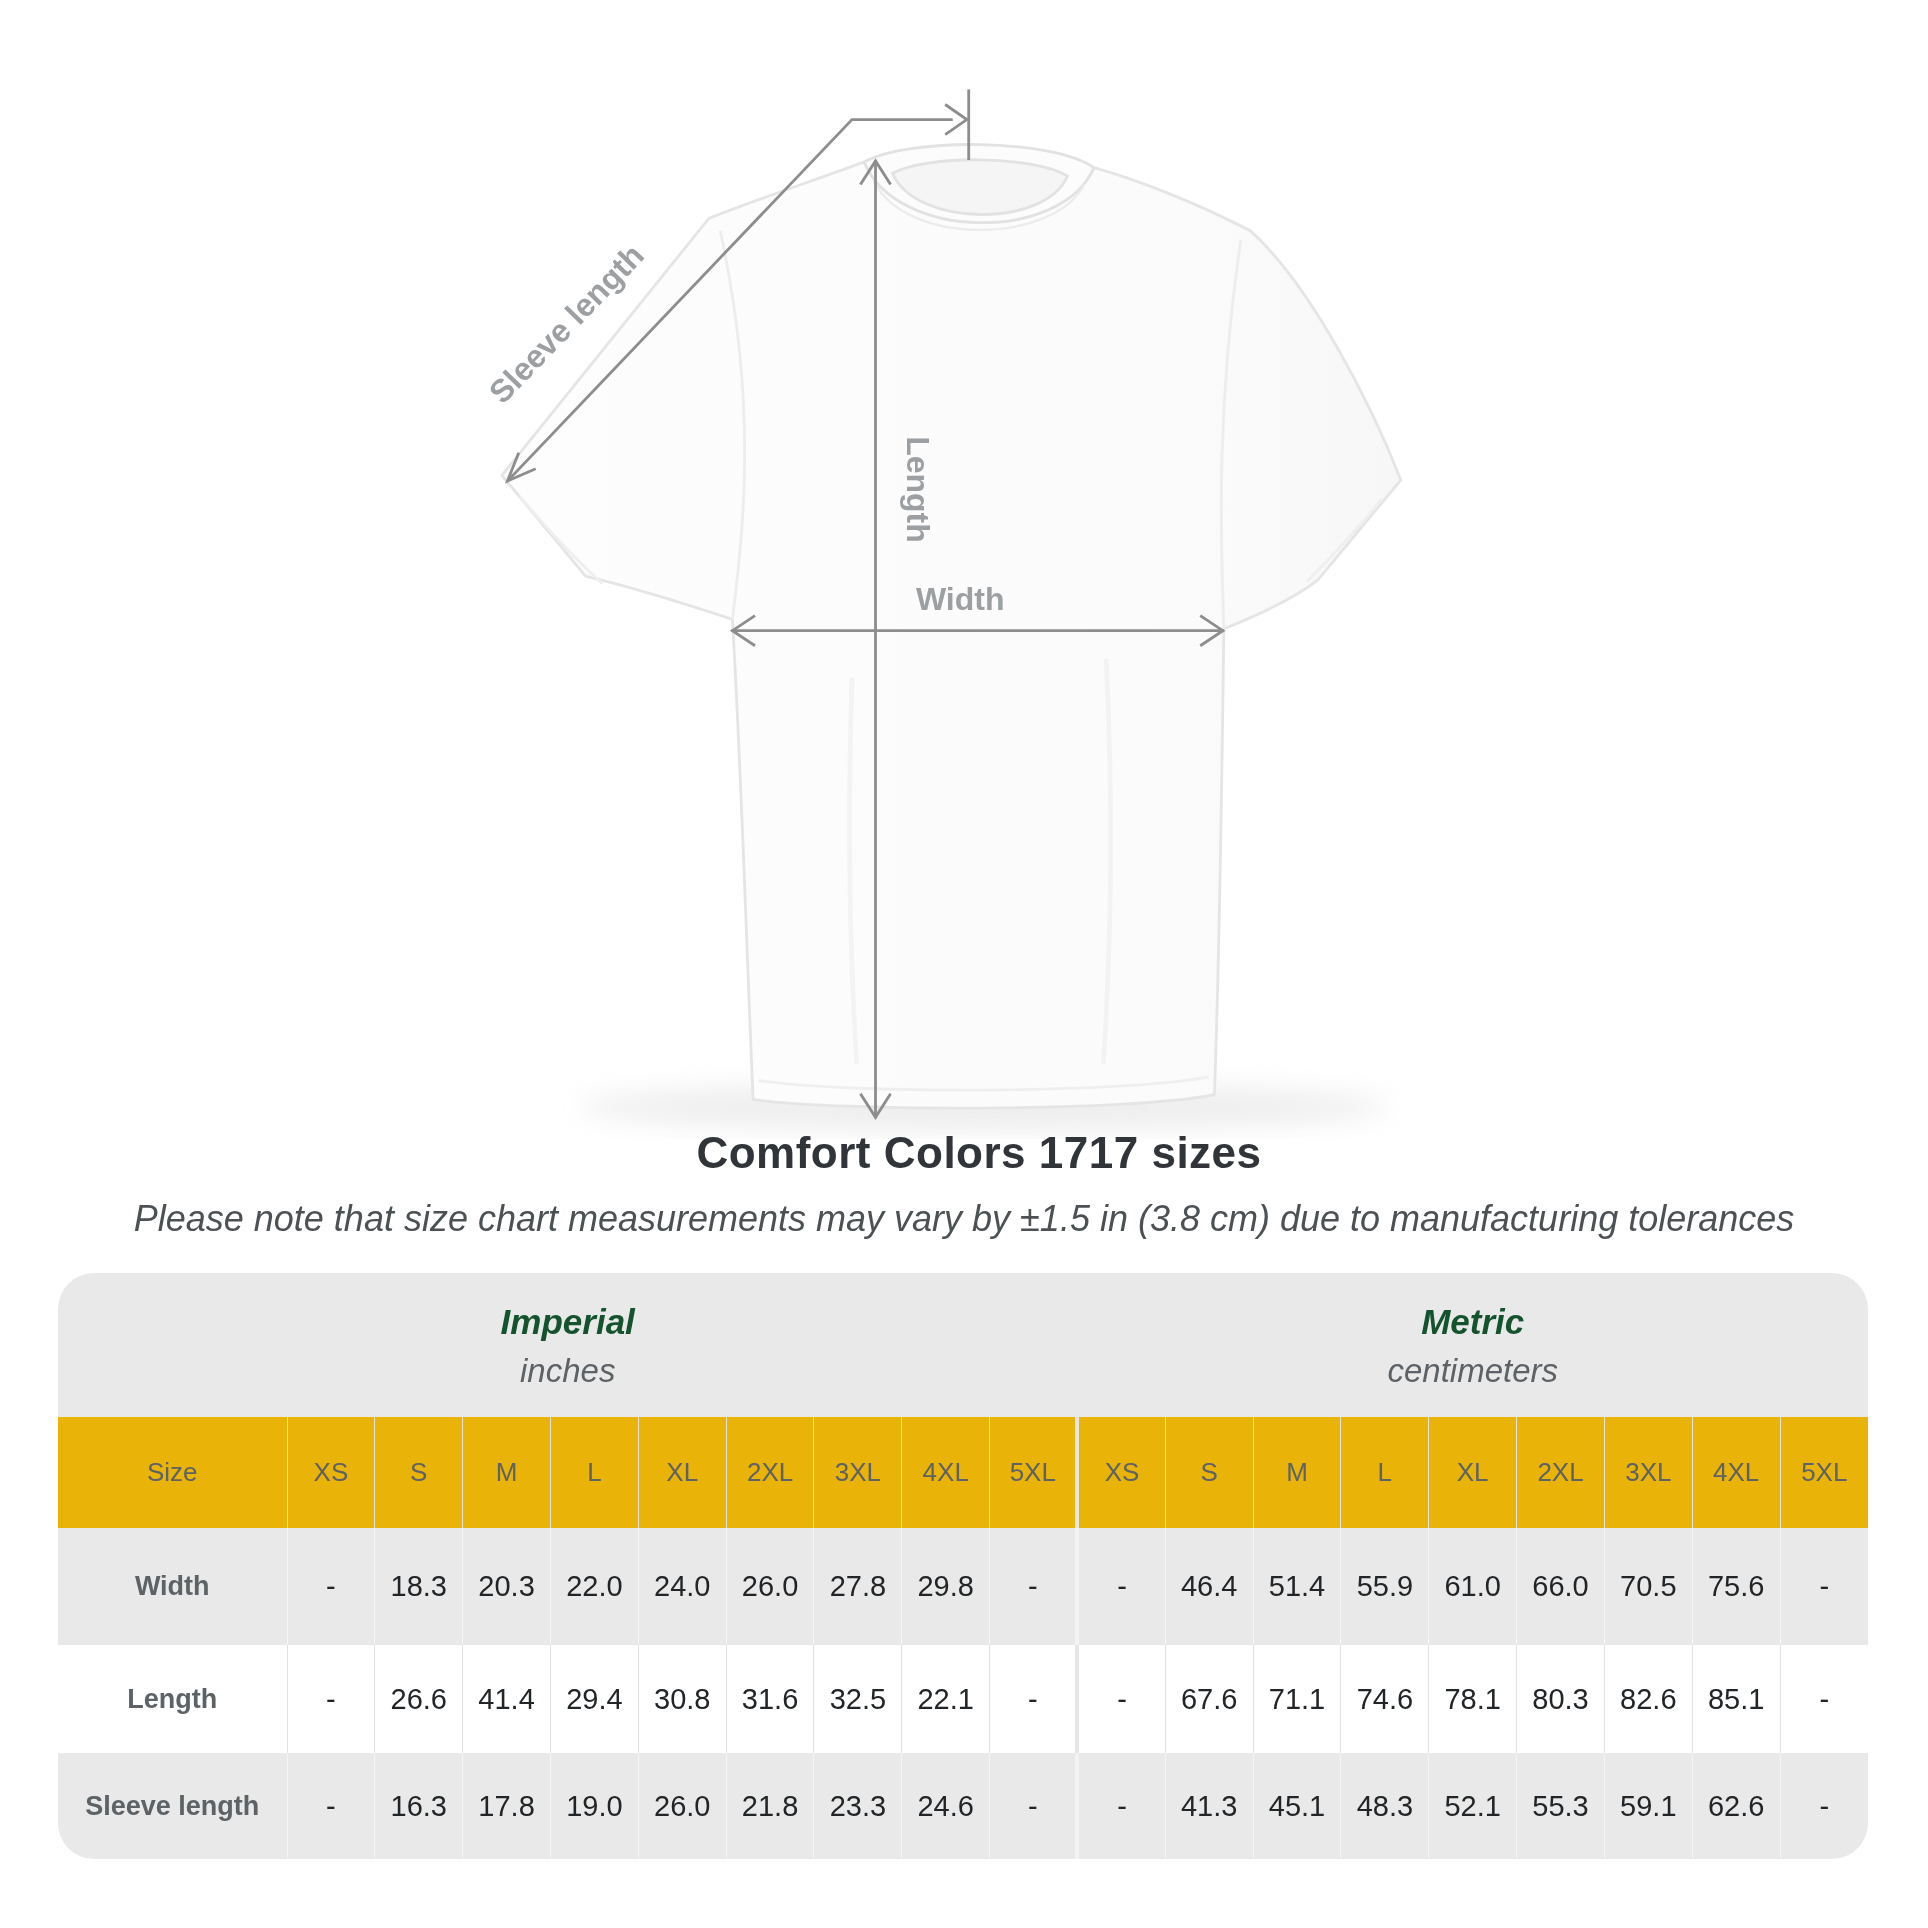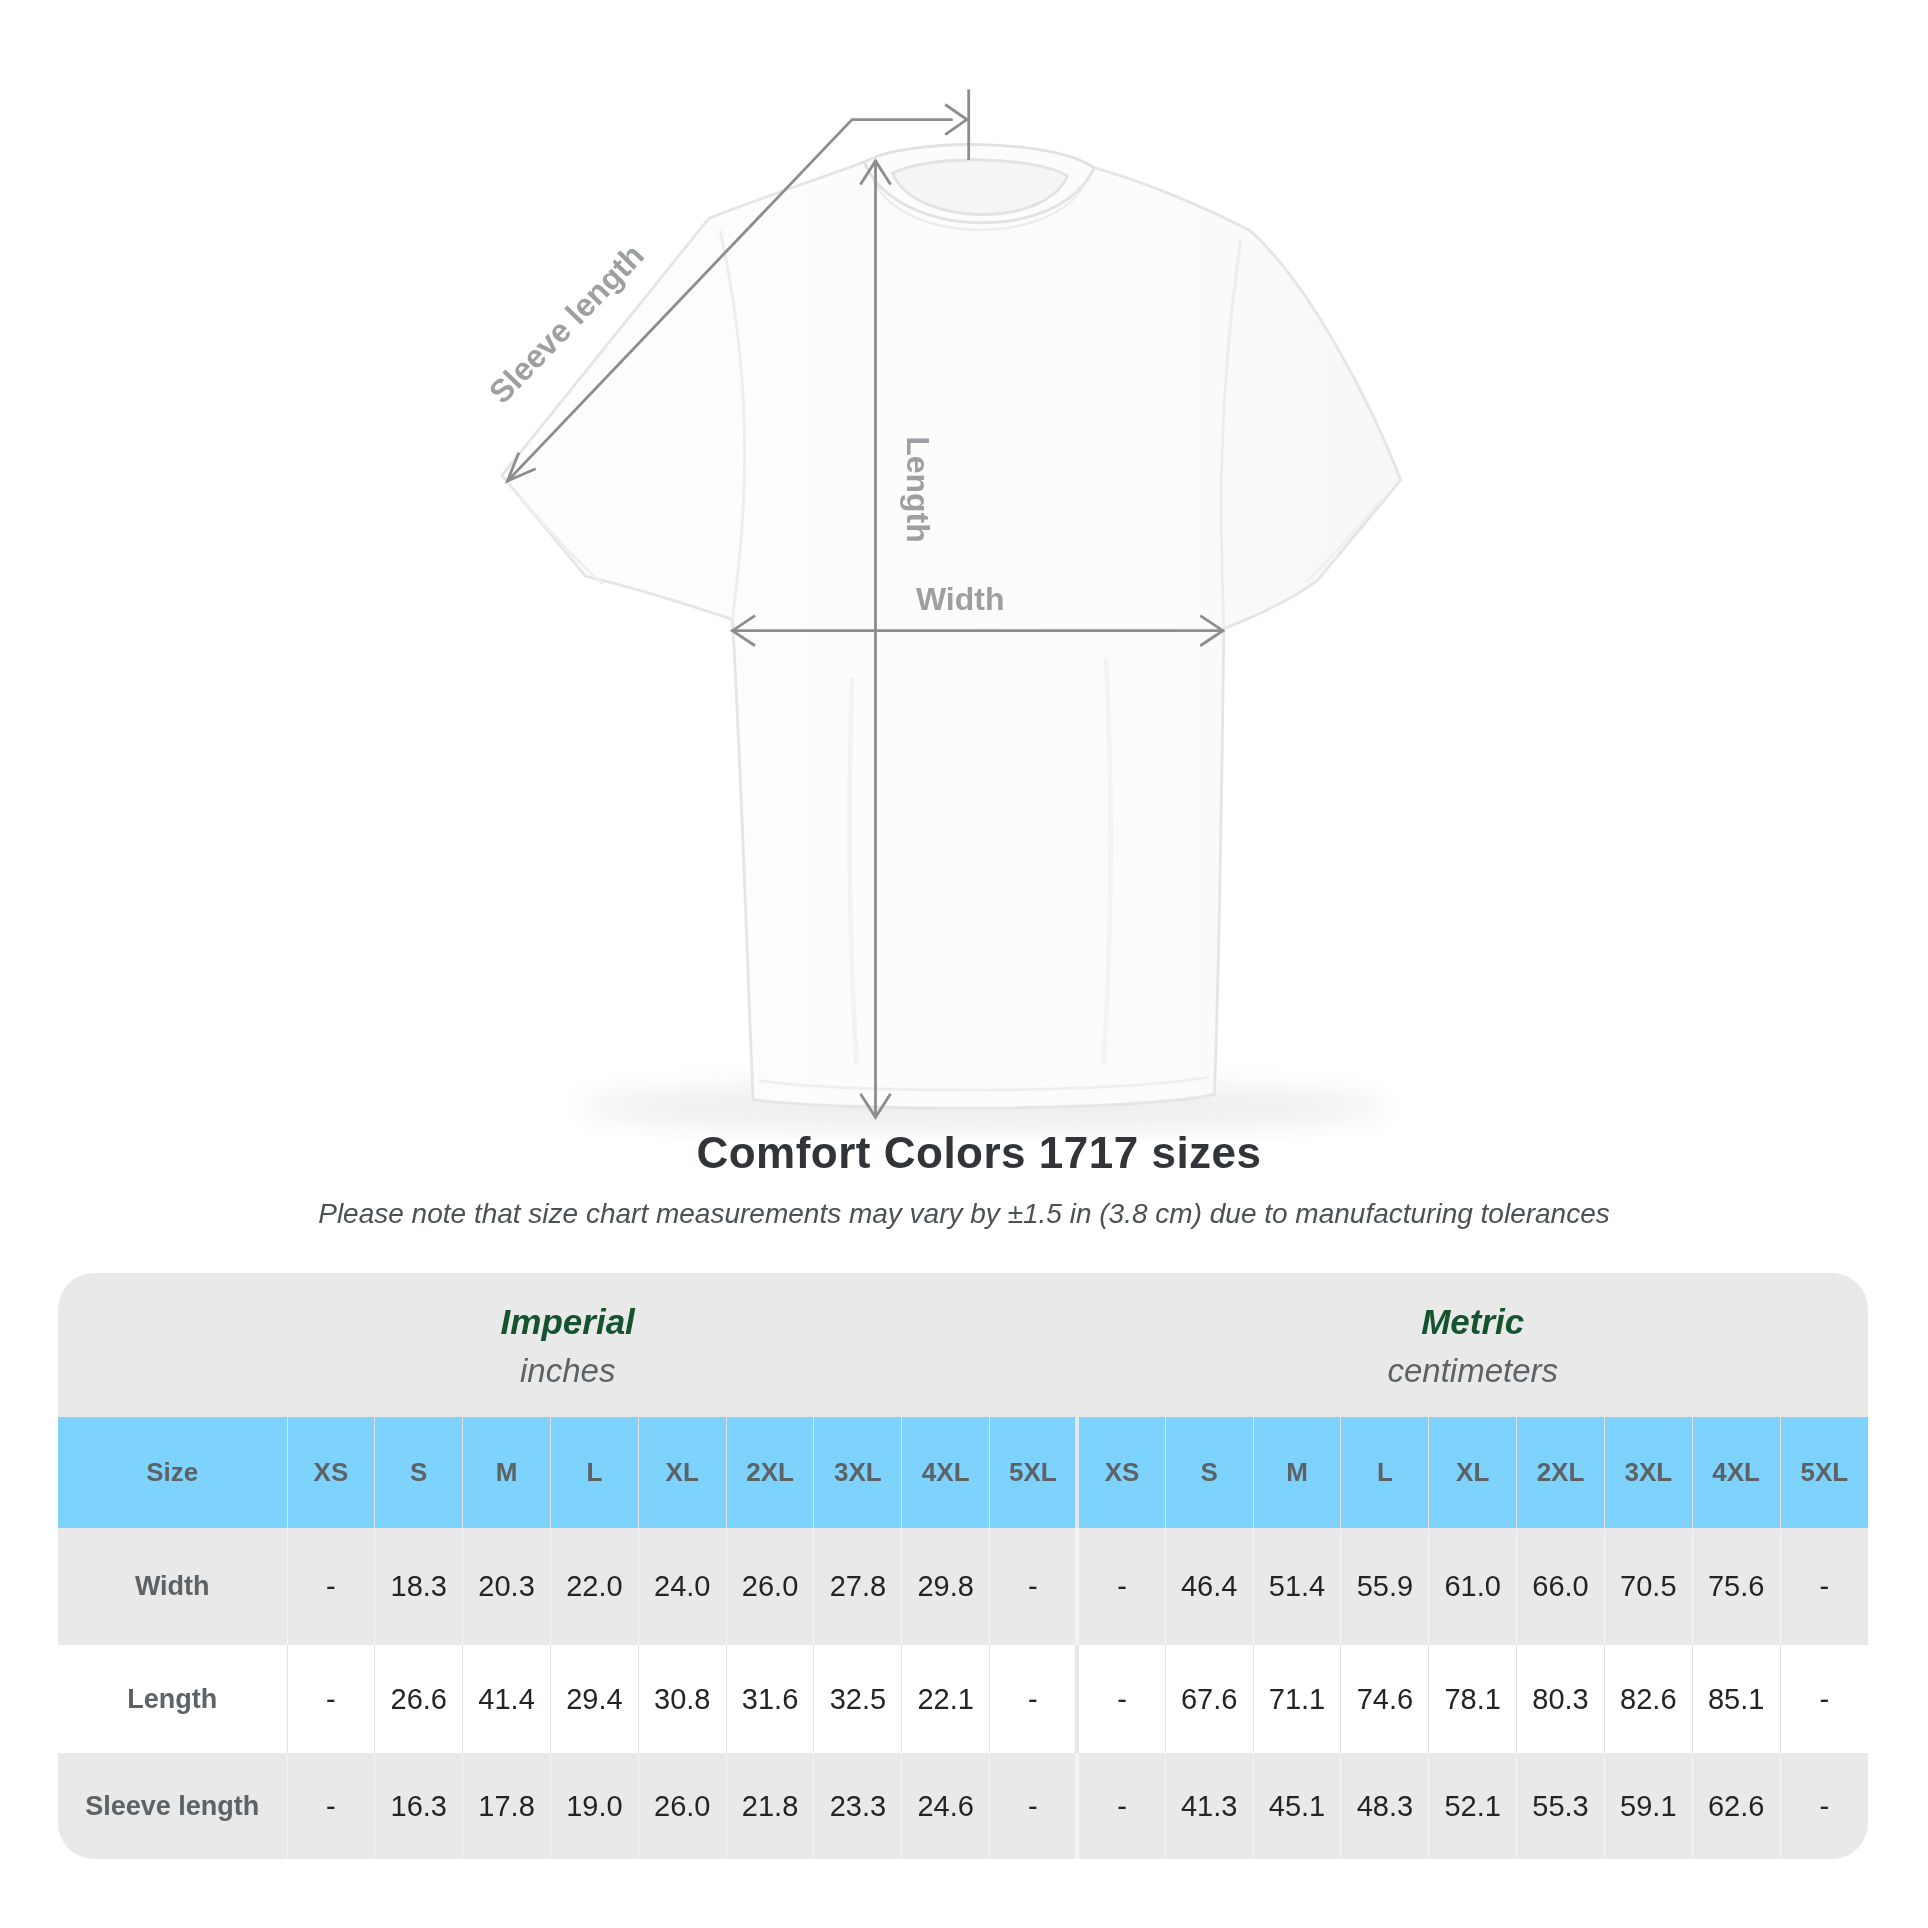--- a/index.html
+++ b/index.html
@@ -4,33 +4,33 @@
 <style>
   html,body{margin:0;padding:0;background:#ffffff;}
   body{width:1928px;height:1928px;position:relative;font-family:"Liberation Sans",sans-serif;overflow:hidden;}
   .page{position:relative;width:1928px;height:1928px;}
 
   svg.figure{position:absolute;top:0;left:0;display:block;}
 
   .title{position:absolute;top:1128px;left:15px;width:1928px;margin:0;text-align:center;
          font-size:44px;font-weight:bold;color:#313539;letter-spacing:0.5px;}
   .note{position:absolute;top:1198px;left:0;width:1928px;margin:0;text-align:center;
-        font-style:italic;font-size:28px;color:#4c5154;}
+        font-style:italic;font-size:36px;color:#4c5154;}
 
   .table-card{position:absolute;top:1273px;left:58px;width:1810px;border-radius:36px;overflow:hidden;background:#ffffff;}
   table.size-table{border-collapse:collapse;table-layout:fixed;width:100%;}
   .size-table col.c-label{width:229px;}
 
   .size-table th,.size-table td{padding:0;text-align:center;vertical-align:middle;font-weight:normal;}
 
   tr.band-row th{background:#e9e9e9;height:144px;}
   .band-label{font-size:35px;font-weight:bold;font-style:italic;color:#14532d;line-height:1;}
   .band-unit{font-size:33px;font-style:italic;color:#5c6265;margin-top:15px;line-height:1;}
 
-  tr.size-row th{height:111px;background:#7dd3fc;font-size:26px;font-weight:bold;color:#5c6265;}
+  tr.size-row th{height:111px;background:#eab308;font-size:26px;font-weight:normal;color:#5c6265;}
   tr.data-row th{font-size:27px;font-weight:bold;color:#5c6265;}
   tr.data-row td{font-size:29px;color:#222527;}
 
   tr.row-width td,tr.row-width th{height:117px;background:#e9e9e9;}
   tr.row-length td,tr.row-length th{height:108px;background:#ffffff;}
   tr.row-sleeve td,tr.row-sleeve th{height:106px;background:#e9e9e9;}
 
   .sep{border-left:1.9px solid #e2e2e2;}
   .sep-strong{border-left:4.7px solid #e6e6e6;}
   tr.row-width .sep,tr.row-sleeve .sep{border-left-color:#f5f5f5;}

